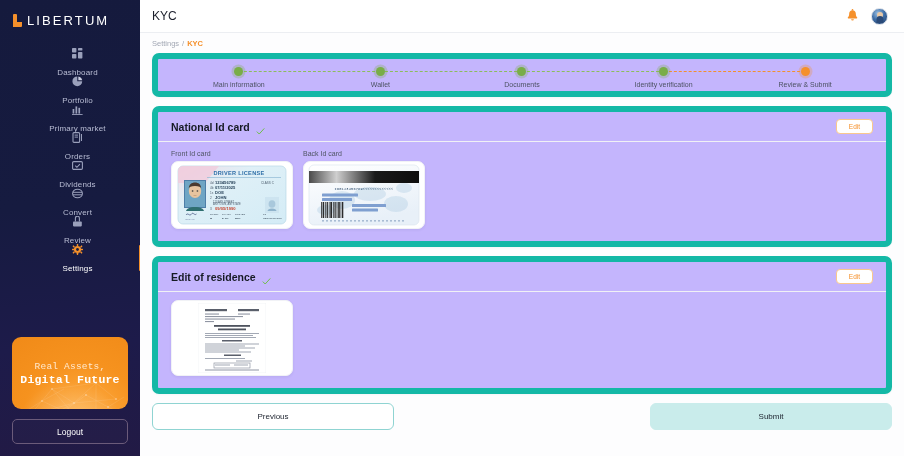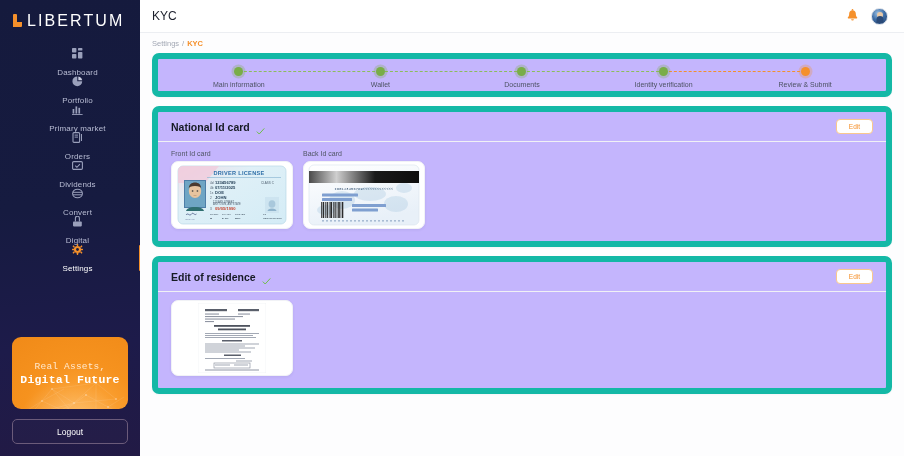--- a/index.html
+++ b/index.html
@@ -29,21 +29,21 @@
     content: ""; position: absolute; left: 0; top: 0;
     width: 4px; height: 13px; background: #f5902b;
     border-radius: 1px 1px 0 0;
   }
   .logo-mark:after {
     content: ""; position: absolute; left: 3px; bottom: 0;
     width: 6px; height: 5px; background: #f5902b;
     border-radius: 0 0 1px 1px;
   }
   .logo-text {
-    color: #ffffff; font-size: 16px; letter-spacing: 2.1px;
+    color: #ffffff; font-size: 13px; letter-spacing: 2.1px;
     font-weight: 400;
   }
 
   .nav { margin-top: 18px; }
   .nav-item {
     display: flex; align-items: center; gap: 9px;
     height: 28px; padding-left: 15px;
     position: relative; cursor: pointer; flex-direction: column;
   }
   .nav-item .nav-label {
@@ -275,21 +275,21 @@
         </span>
         <span class="nav-label">Convert</span>
       </div>
       <div class="nav-item">
         <span class="nav-ico">
           <svg width="11" height="11" viewBox="0 0 11 11">
               <rect x="1" y="5.6" width="8.8" height="4.8" rx=".8" fill="#9aa0bb"></rect>
               <path d="M3.4 5.6V2.2a2 2 0 0 1 4 0v3.4" fill="none" stroke="#9aa0bb" stroke-width="1.1"></path>
             </svg>
         </span>
-        <span class="nav-label">Digital</span>
+        <span class="nav-label">Review</span>
       </div>
       <div class="nav-item active">
         <span class="nav-ico">
           <svg width="11" height="11" viewBox="0 0 11 11">
             <g fill="#f5902b">
               <circle cx="5.5" cy="5.5" r="3.6"></circle>
               <rect x="4.8" y="0" width="1.4" height="2.2" rx=".4"></rect>
               <rect x="4.8" y="8.8" width="1.4" height="2.2" rx=".4"></rect>
               <rect x="0" y="4.8" width="2.2" height="1.4" rx=".4"></rect>
               <rect x="8.8" y="4.8" width="2.2" height="1.4" rx=".4"></rect>
@@ -599,16 +599,20 @@
                 <rect x="36" y="61.5" width="14" height="1" fill="#a2a8b4"></rect>
                 <g fill="#9096a3">
                   <rect x="7" y="66.5" width="54" height="1"></rect>
                 </g>
               </svg>
             </div>
           </div>
         </div>
       </div>
 
+      <div class="btn-row" style="padding:0">
+        <div class="btn prev">Previous</div>
+        <div class="btn submit">Submit</div>
+      </div>
 
     </div>
   </section>
 </div>
 
 </body></html>

